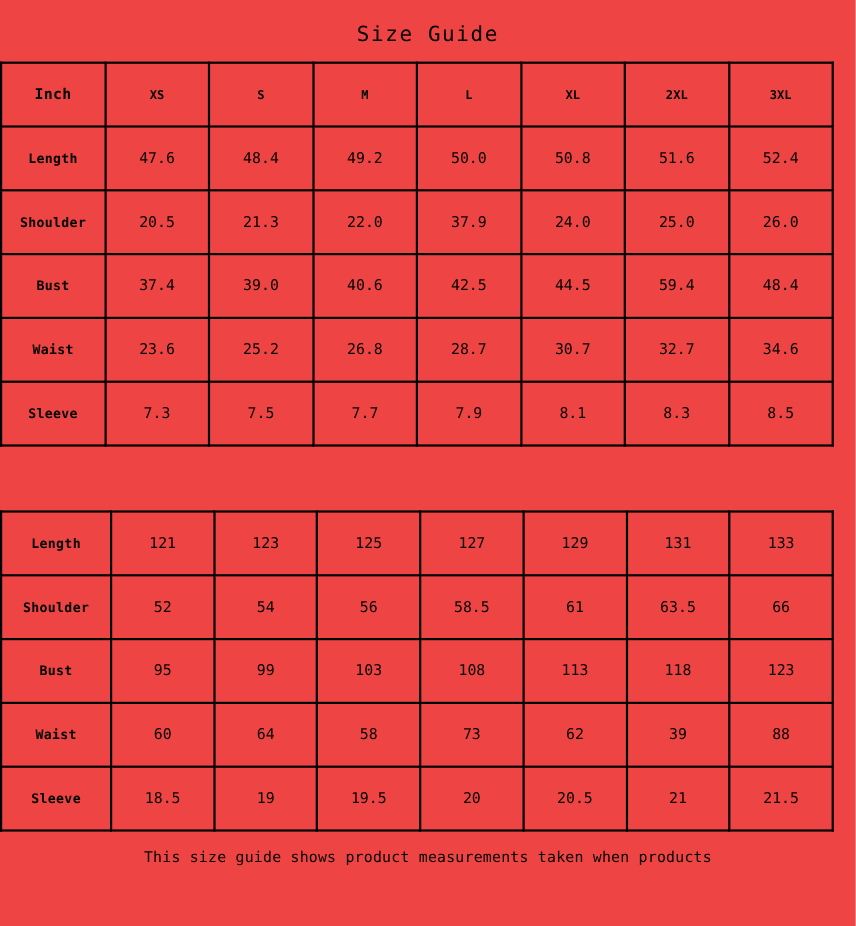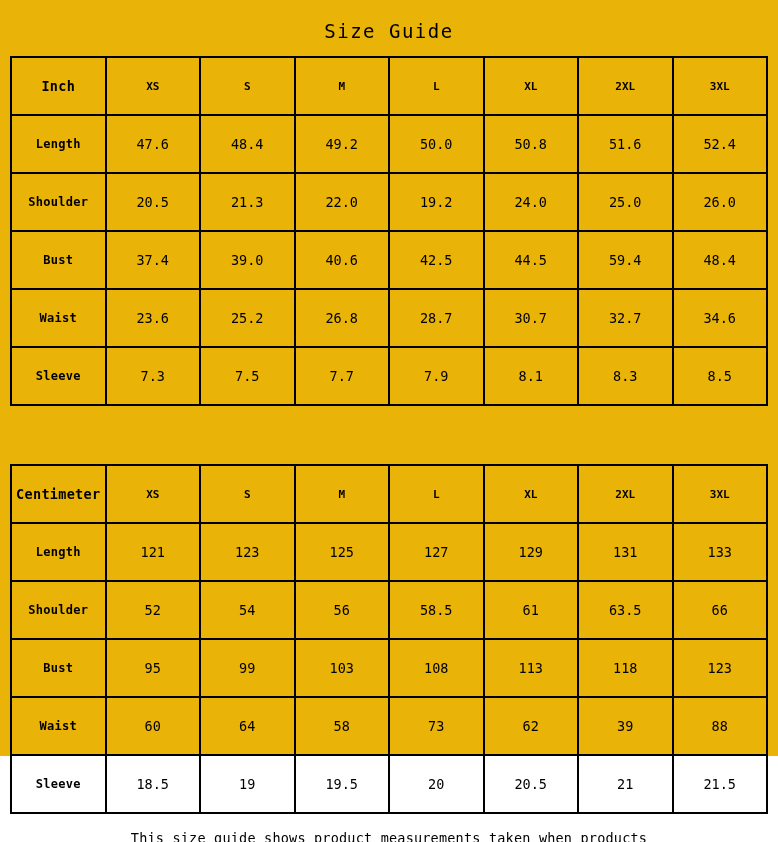--- a/index.html
+++ b/index.html
@@ -9,38 +9,38 @@
   }
   body {
     width: 778px;
     height: 842px;
     font-family: "DejaVu Sans Mono", "Liberation Mono", monospace;
     color: #000000;
     overflow: hidden;
   }
   .page {
     width: 778px;
-    height: 756px;
+    height: 842px;
     position: relative;
     box-sizing: border-box;
-    background: #eab308;
+    background: #ef4444;
   }
   .title {
     text-align: center;
     font-size: 19px;
     letter-spacing: 1.5px;
     font-weight: 400;
     padding-top: 20px;
     padding-bottom: 14px;
     font-family: "DejaVu Sans Mono", "Liberation Mono", monospace;
   }
   table.size-table {
     border-collapse: collapse;
     width: 758px;
-    margin: 0 10px;
+    margin: 0 0;
     table-layout: fixed;
   }
   table.size-table td, table.size-table th {
     border: 2px solid #000000;
     height: 56px;
     text-align: center;
     vertical-align: middle;
     font-size: 13.5px;
     font-family: "DejaVu Sans Mono", "Liberation Mono", monospace;
     font-weight: 400;
@@ -103,21 +103,21 @@
         <td>50.0</td>
         <td>50.8</td>
         <td>51.6</td>
         <td>52.4</td>
       </tr>
       <tr>
         <td class="row-head">Shoulder</td>
         <td>20.5</td>
         <td>21.3</td>
         <td>22.0</td>
-        <td>19.2</td>
+        <td>37.9</td>
         <td>24.0</td>
         <td>25.0</td>
         <td>26.0</td>
       </tr>
       <tr>
         <td class="row-head">Bust</td>
         <td>37.4</td>
         <td>39.0</td>
         <td>40.6</td>
         <td>42.5</td>
@@ -146,30 +146,20 @@
         <td>8.5</td>
       </tr>
     </tbody>
   </table>
 
   <div class="gap"></div>
 
   <table class="size-table">
     <tbody>
       <tr>
-        <th class="unit-head">Centimeter</th>
-        <th class="col-head">XS</th>
-        <th class="col-head">S</th>
-        <th class="col-head">M</th>
-        <th class="col-head">L</th>
-        <th class="col-head">XL</th>
-        <th class="col-head">2XL</th>
-        <th class="col-head">3XL</th>
-      </tr>
-      <tr>
         <td class="row-head">Length</td>
         <td>121</td>
         <td>123</td>
         <td>125</td>
         <td>127</td>
         <td>129</td>
         <td>131</td>
         <td>133</td>
       </tr>
       <tr>

